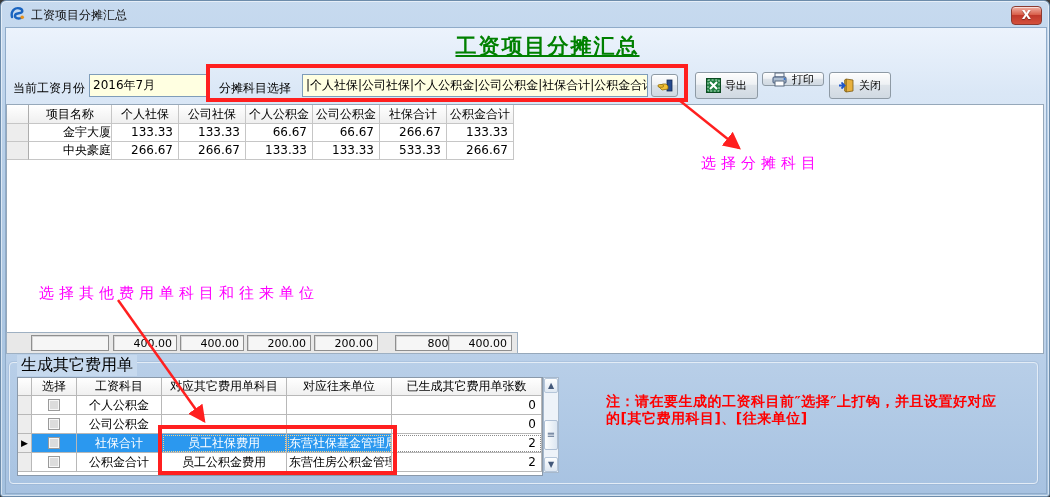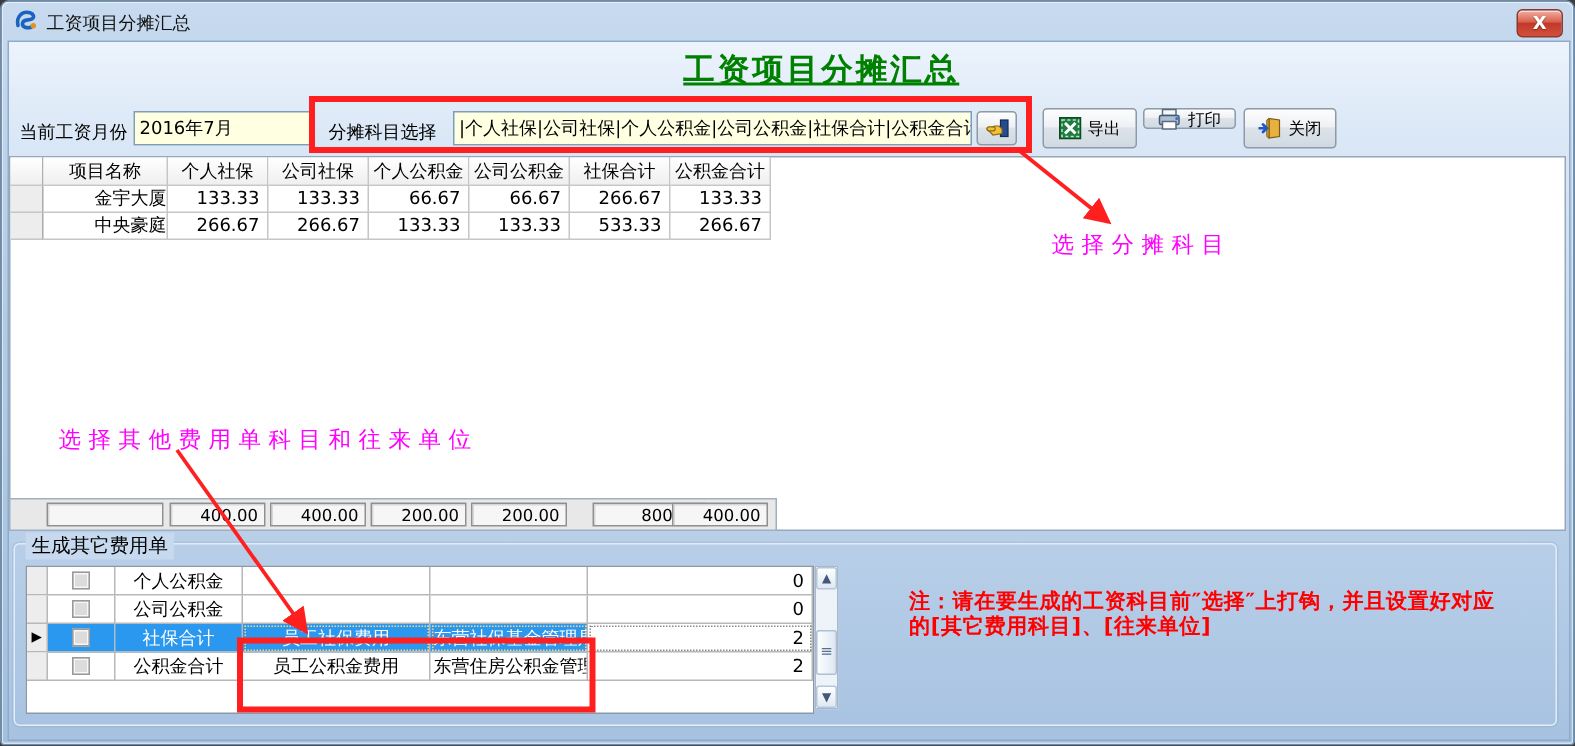--- a/index.html
+++ b/index.html
@@ -40,21 +40,21 @@
   .hdr .t1 { background:linear-gradient(180deg,#ffffff,#efefef); text-align:center; padding-right:0; }
   
   .totals { position:absolute; left:5px; top:331px; width:512px; height:22px; background:#e8e8e8;
             border:1px solid #9eb0c2; }
   .tcell { position:absolute; top:2px; height:16px; line-height:15px; font-size:11px; text-align:right;
            padding-right:4px; background:#f6f6f6; border:1px solid #8f8f8f;
            box-shadow:inset 1px 1px 0 #d7d7d7; }
   
   .groupbox { position:absolute; left:8px; top:361px; width:1029px; height:122px;
               border:1px solid #e3ecf6; border-radius:4px; box-shadow:0 0 0 1px rgba(130,160,195,.25); }
-  .grouplabel { position:absolute; left:16px; top:354px; padding:0 4px; background:#c6d9ee; font-size:13px; }
+  .grouplabel { position:absolute; left:16px; top:354px; padding:0 4px; background:#c6d9ee; font-size:16px; }
   
   .gen { position:absolute; left:16px; top:376px; width:526px; height:99px; background:#fff;
          border:1px solid #8a99aa; }
   .t2row { display:flex; height:19px; line-height:18px; }
   .t2row.hdr2 { height:18px; line-height:17px; }
   .t2 { border-right:1px solid #b8b8b8; border-bottom:1px solid #b8b8b8; overflow:hidden; white-space:nowrap; font-size:12px; }
   .c-sel { width:14px; background:#ededed; text-align:center; font-size:9px; }
   .c-chk { width:45px; display:flex; align-items:center; justify-content:center; }
   .c-sal { width:85px; text-align:center; }
   .c-exp { width:125px; text-align:center; }
@@ -194,20 +194,28 @@
     <div class="tcell" style="left:240px; width:64px;">200.00</div>
     <div class="tcell" style="left:307px; width:64px;">200.00</div>
     <div class="tcell" style="left:388px; width:76px;">800.00</div>
     <div class="tcell" style="left:441px; width:64px;">400.00</div>
   </div>
 
   <div class="groupbox"></div>
   <span class="grouplabel">生成其它费用单</span>
 
   <div class="gen">
+    <div class="t2row hdr2">
+      <div class="t2 c-sel"></div>
+      <div class="t2 c-chk">选择</div>
+      <div class="t2 c-sal">工资科目</div>
+      <div class="t2 c-exp">对应其它费用单科目</div>
+      <div class="t2 c-par" style="text-align:center;">对应往来单位</div>
+      <div class="t2 c-cnt" style="text-align:center; padding:0;">已生成其它费用单张数</div>
+    </div>
     <div class="t2row">
       <div class="t2 c-sel"></div>
       <div class="t2 c-chk">
           <span class="chk"></span>
         </div>
       <div class="t2 c-sal">个人公积金</div>
       <div class="t2 c-exp"></div>
       <div class="t2 c-par"></div>
       <div class="t2 c-cnt">0</div>
     </div>

